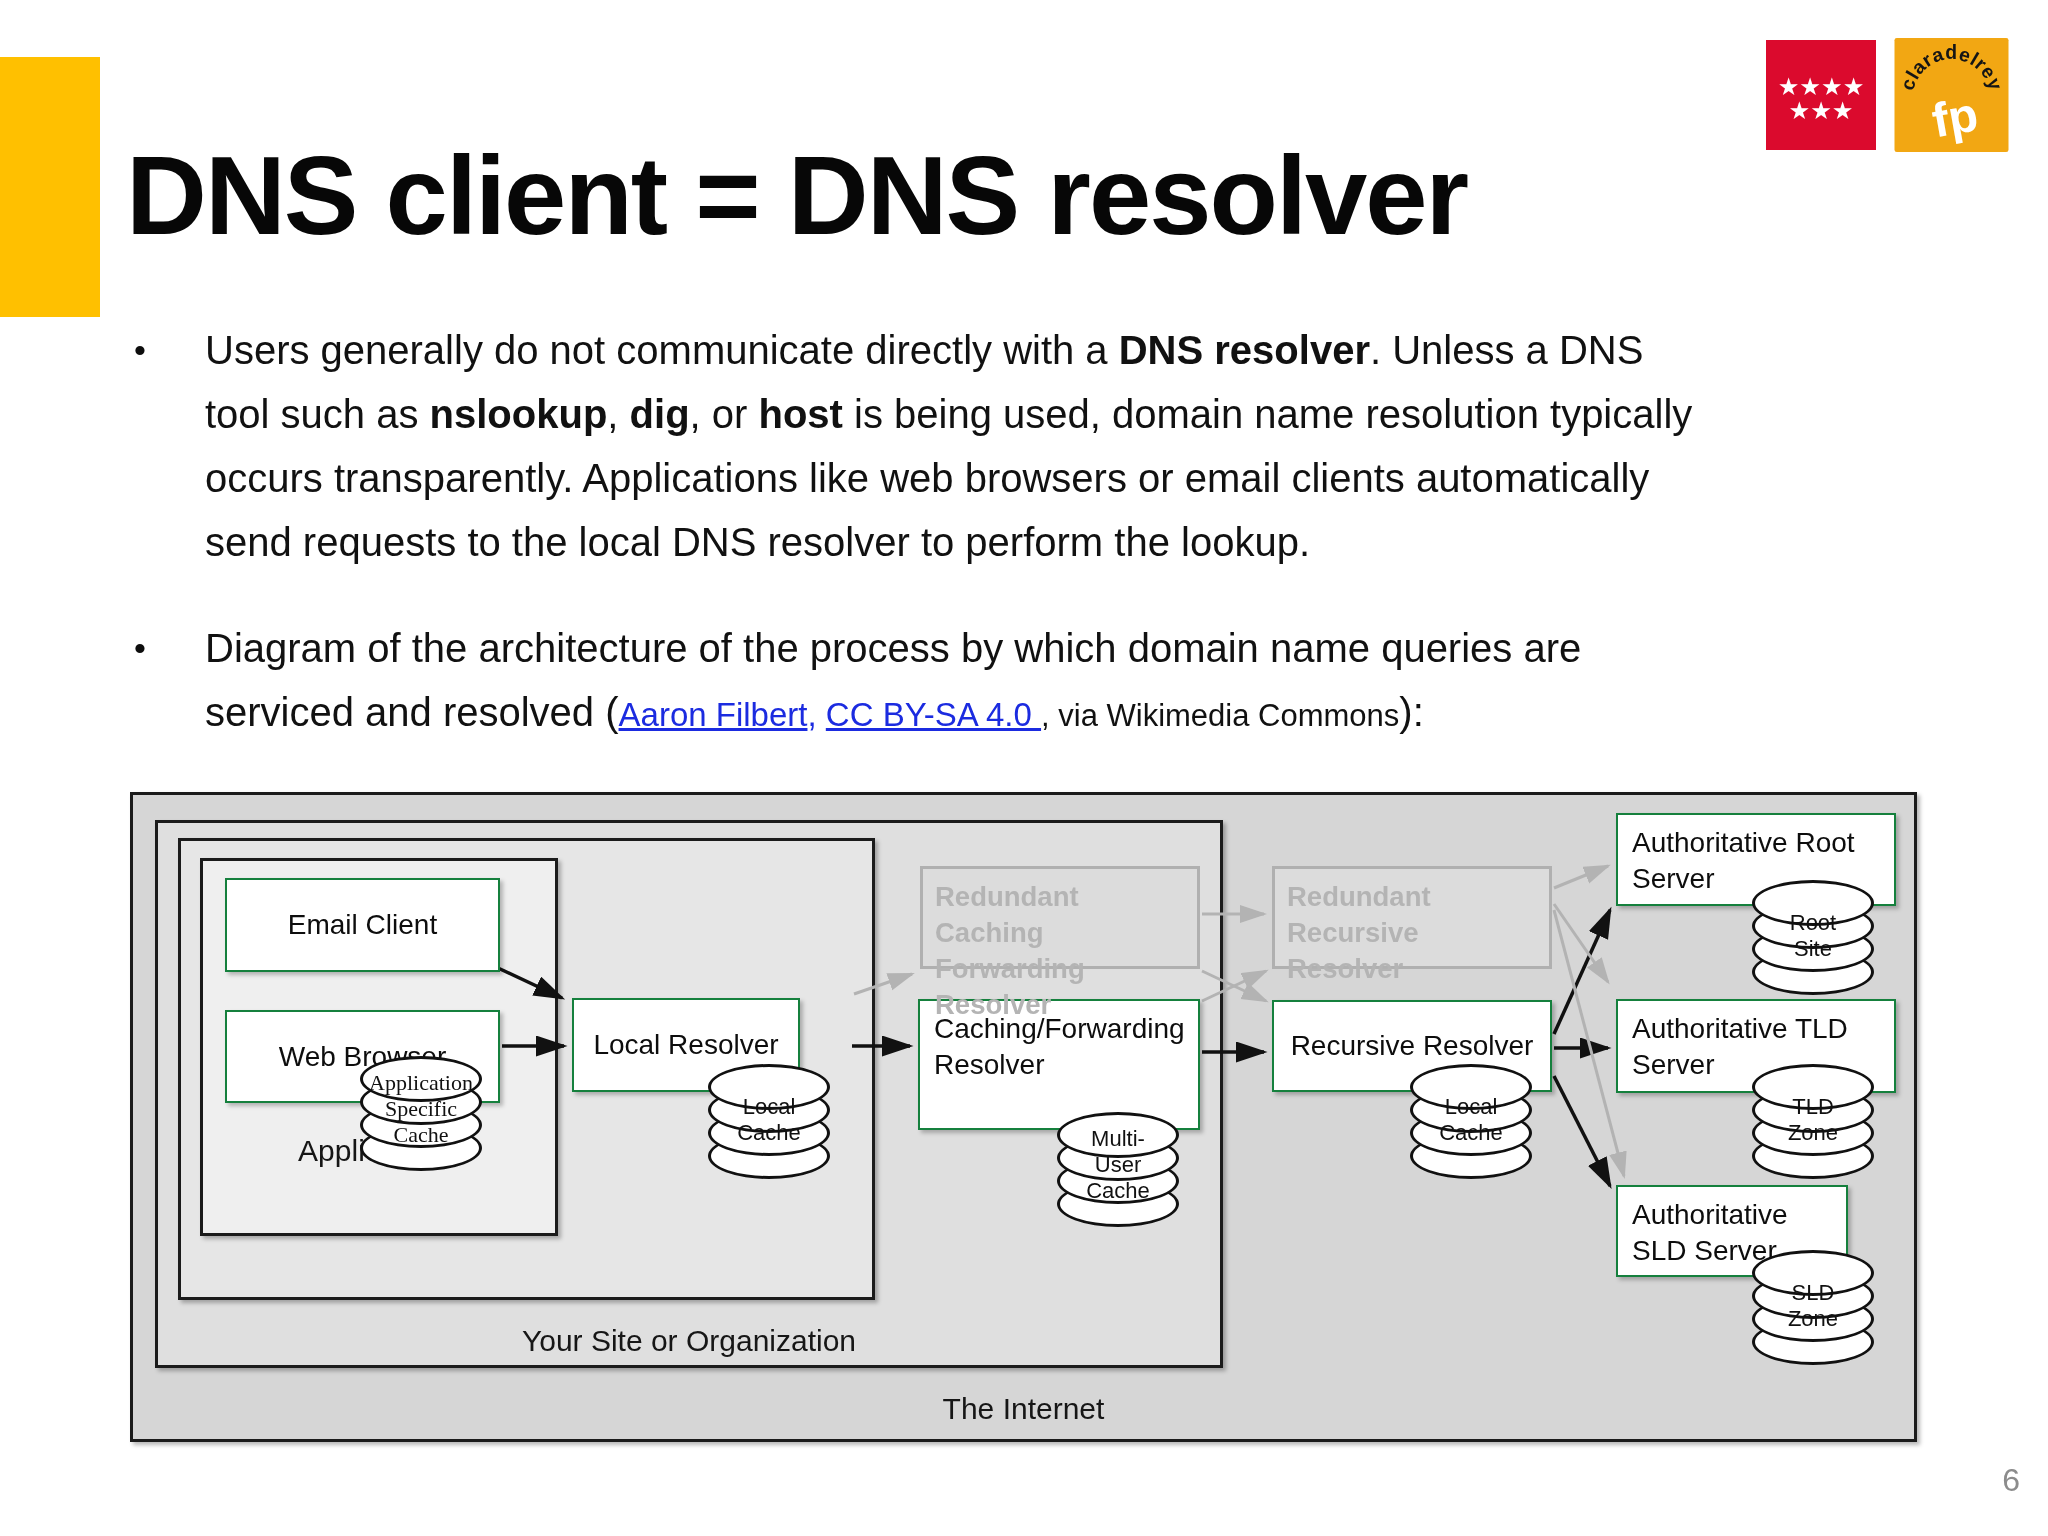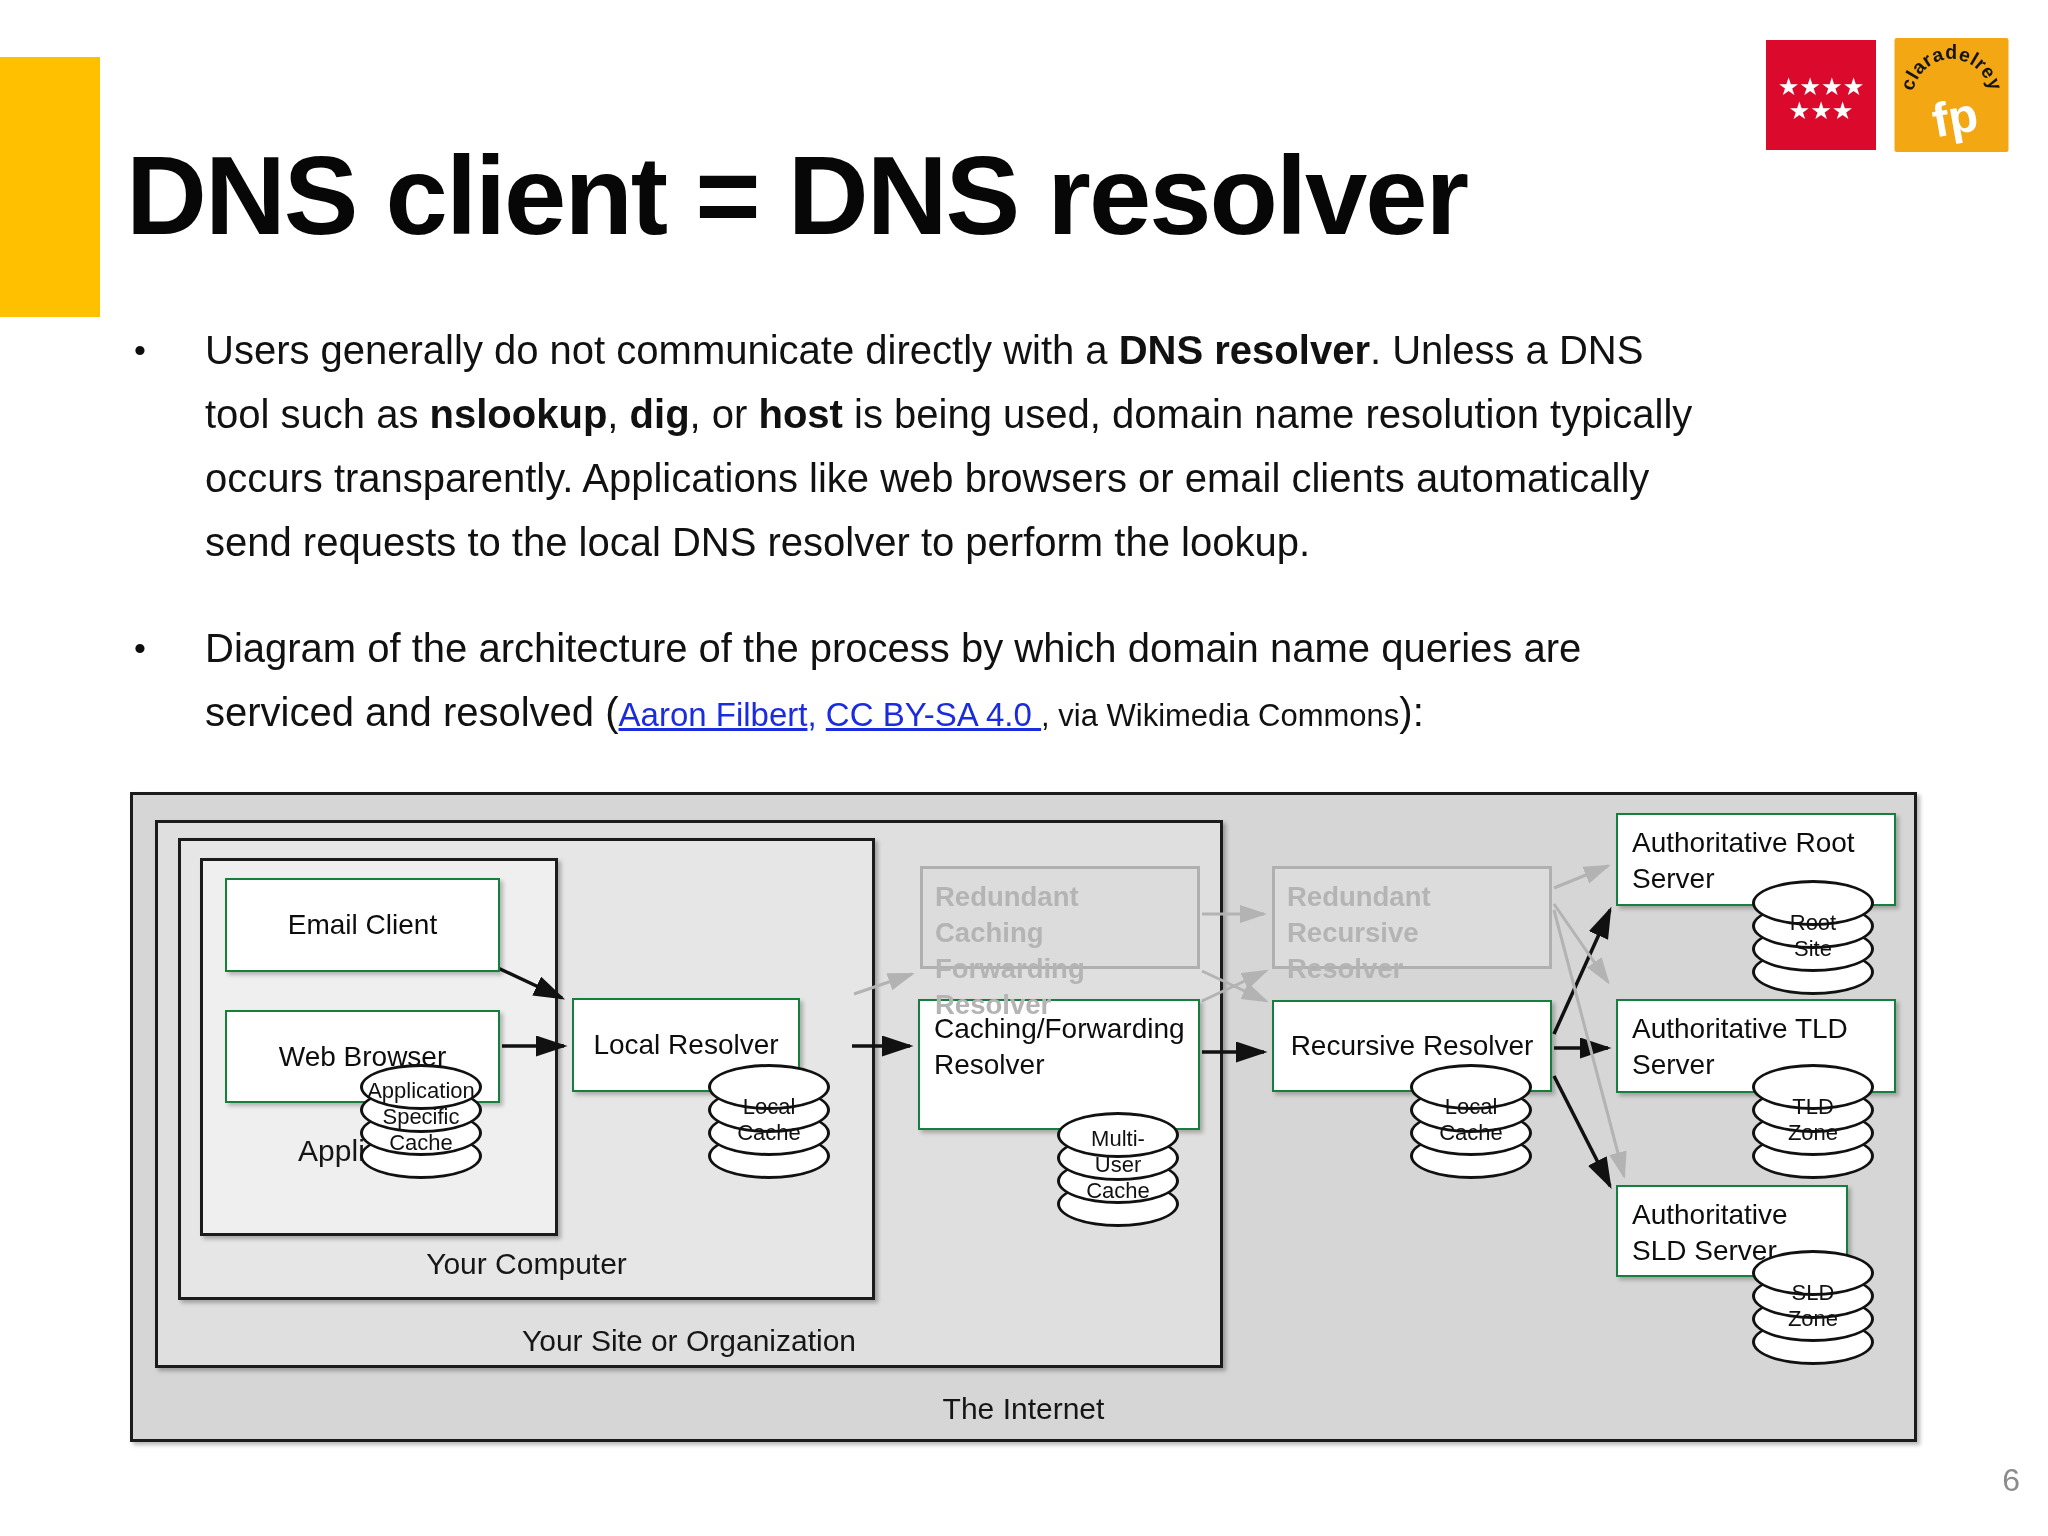--- a/index.html
+++ b/index.html
@@ -62,21 +62,21 @@
 
   
   .cyl{position:absolute;width:122px;height:118px;}
   .cyl i{position:absolute;left:0;right:0;height:46px;background:#fff;border:3px solid #111;
          border-radius:50%;box-sizing:border-box;}
   .cyl .k4{top:69px;} .cyl .k3{top:46px;} .cyl .k2{top:23px;} .cyl .k1{top:0;}
   .cyl .clabel{position:absolute;left:0;right:0;text-align:center;font-size:22px;line-height:26px;color:#111;z-index:2;}
   .clabel.l2{top:30px;padding:0 20px;}
   .clabel.l3{top:14px;padding:0 2px;}
   .clabel.l3n{top:14px;padding:0 16px;}
-  .c-app{left:230px;top:272px;}
+  .c-app{left:230px;top:264px;font-family:Liberation Serif, serif;}
   .c-local1{left:578px;top:272px;}
   .c-multi{left:927px;top:320px;}
   .c-local2{left:1280px;top:272px;}
   .c-root{left:1622px;top:88px;}
   .c-tld{left:1622px;top:272px;}
   .c-sld{left:1622px;top:458px;}
 
   .arrows{position:absolute;left:0;top:0;width:1787px;height:650px;pointer-events:none;}
 
   
@@ -122,21 +122,20 @@
   </div>
 
   <div class="diagram">
 
     <div class="region r-internet"></div>
     <div class="region r-site"></div>
     <div class="region r-computer"></div>
     <div class="region r-apps"></div>
 
     <div class="rlabel lab-apps">Applications</div>
-    <div class="rlabel lab-computer">Your Computer</div>
     <div class="rlabel lab-site">Your Site or Organization</div>
     <div class="rlabel lab-internet">The Internet</div>
 
     <svg class="arrows" viewBox="0 0 1787 650">
       <defs>
         <marker id="mB" markerWidth="10" markerHeight="8" refX="8" refY="3" orient="auto">
           <path d="M0,0 L9,3 L0,6 Z" fill="#111"></path>
         </marker>
         <marker id="mG" markerWidth="10" markerHeight="8" refX="8" refY="3" orient="auto">
           <path d="M0,0 L9,3 L0,6 Z" fill="#b3b3b3"></path>

